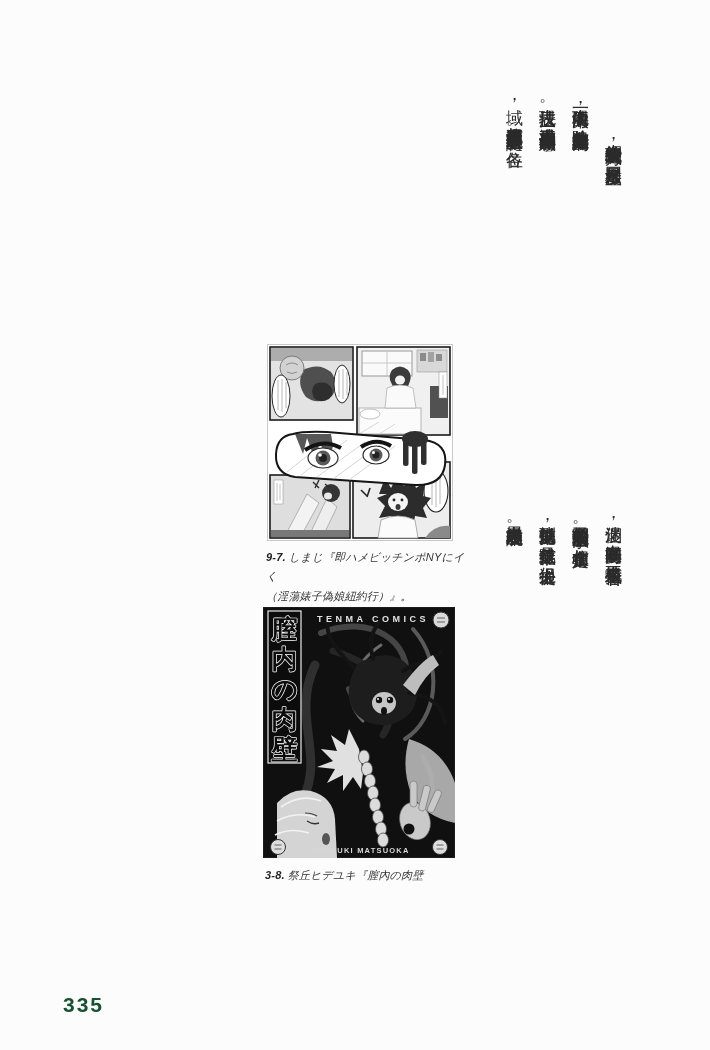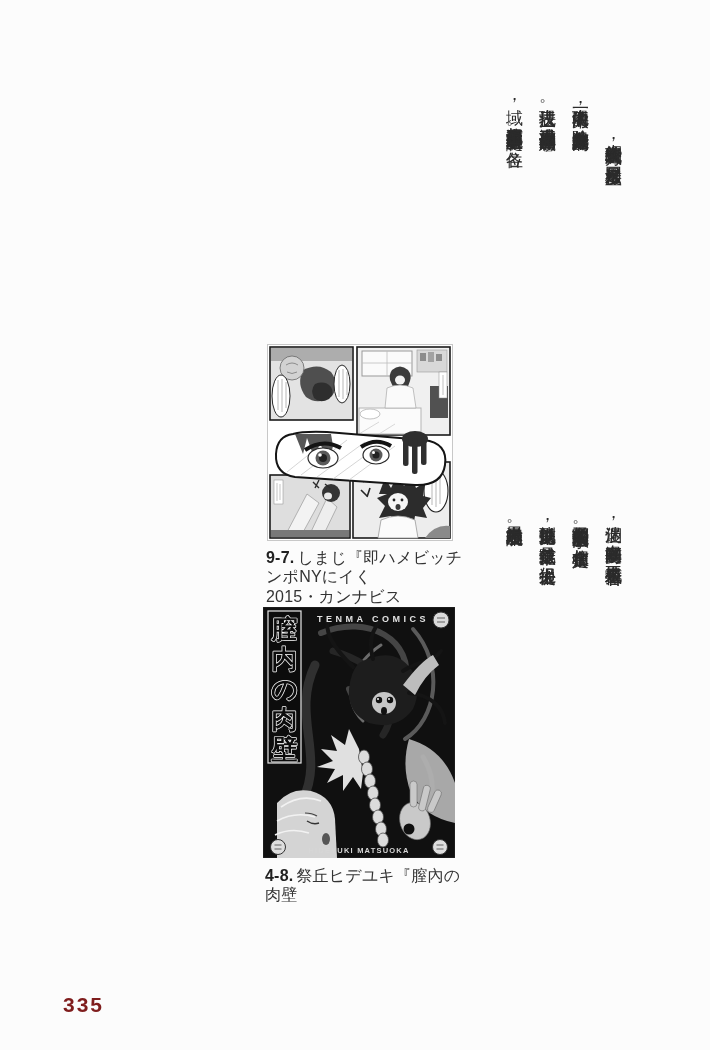--- a/index.html
+++ b/index.html
@@ -26,35 +26,36 @@
   .vtext-bottom{top:513px;height:386px;}
   .vcol{white-space:nowrap;}
   .vcol.indent-2{padding-top:35px;}
   
   .figure-box{position:absolute;}
   .figure-box svg{display:block;}
   
   .caption{
     position:absolute;
     width:200px;
-    font-size:16px;
+    font-size:11px;
     line-height:19.3px;
     color:#333333;
     letter-spacing:0.2px;
+    font-style:italic;
   }
   .caption .cap-num{font-weight:700;color:#222;margin-right:3px;}
   .caption .cap-line{display:block;}
   
   .page-number{
     position:absolute;
     left:63px;top:993px;
     font-size:21px;
     font-weight:700;
     letter-spacing:2px;
-    color:#7f1d1d;
+    color:#14532d;
   }
 </style>
 </head>
 <body>
 
 <div class="book-page">
 
   <div class="vtext vtext-top">
     <div class="vcol indent-2">本章介紹的這些表現方式，同樣只是眾多漫畫</div>
     <div class="vcol">表現中的滄海一粟，除此之外還有無數未能介紹的</div>
@@ -152,20 +153,21 @@
           <rect x="154" y="93" width="5.5" height="28" rx="2.5"></rect>
         </g>
       </g>
     </svg>
   </div>
 
   <div class="caption" style="left:266px;top:548px;">
     <span class="cap-line">
       <span class="cap-num">9-7.</span><span>しまじ『即ハメビッチンポNYにイく</span>
     </span>
+    <span class="cap-line">（淫蕩婊子偽娘紐約行）』。</span>
     <span class="cap-line">2015・カンナビス</span>
   </div>
 
   <div class="figure-box" style="left:263px;top:607px;width:192px;height:251px;">
     <svg width="192" height="251" viewBox="0 0 192 251">
       <rect width="192" height="251" fill="#101010" stroke="#3a3a3a" stroke-width="0.6"></rect>
 
       <g fill="none" stroke-linecap="round">
         <path d="M58,26 C105,6 152,34 142,76 C135,108 96,110 86,82" stroke="#454545" stroke-width="6"></path>
         <path d="M150,22 C182,58 174,112 142,132" stroke="#5a5a5a" stroke-width="4"></path>
@@ -244,19 +246,19 @@
         <circle cx="15" cy="240" r="7.5" fill="#dedede" stroke="#333333"></circle>
         <path d="M11.5,238 h7 M11.5,242 h7" stroke="#555555" stroke-width="0.9"></path>
         <circle cx="177" cy="240" r="7.5" fill="#dedede" stroke="#333333"></circle>
         <path d="M173.5,238 h7 M173.5,242 h7" stroke="#555555" stroke-width="0.9"></path>
       </g>
     </svg>
   </div>
 
   <div class="caption" style="left:265px;top:866px;">
     <span class="cap-line">
-      <span class="cap-num">4-8.</span><span>祭丘ヒデユキ『膣內の肉壁</span>
+      <span class="cap-num">3-8.</span><span>祭丘ヒデユキ『膣內の肉壁</span>
     </span>
   </div>
 
   <div class="page-number">335</div>
 
 </div>
 
 </body></html>

